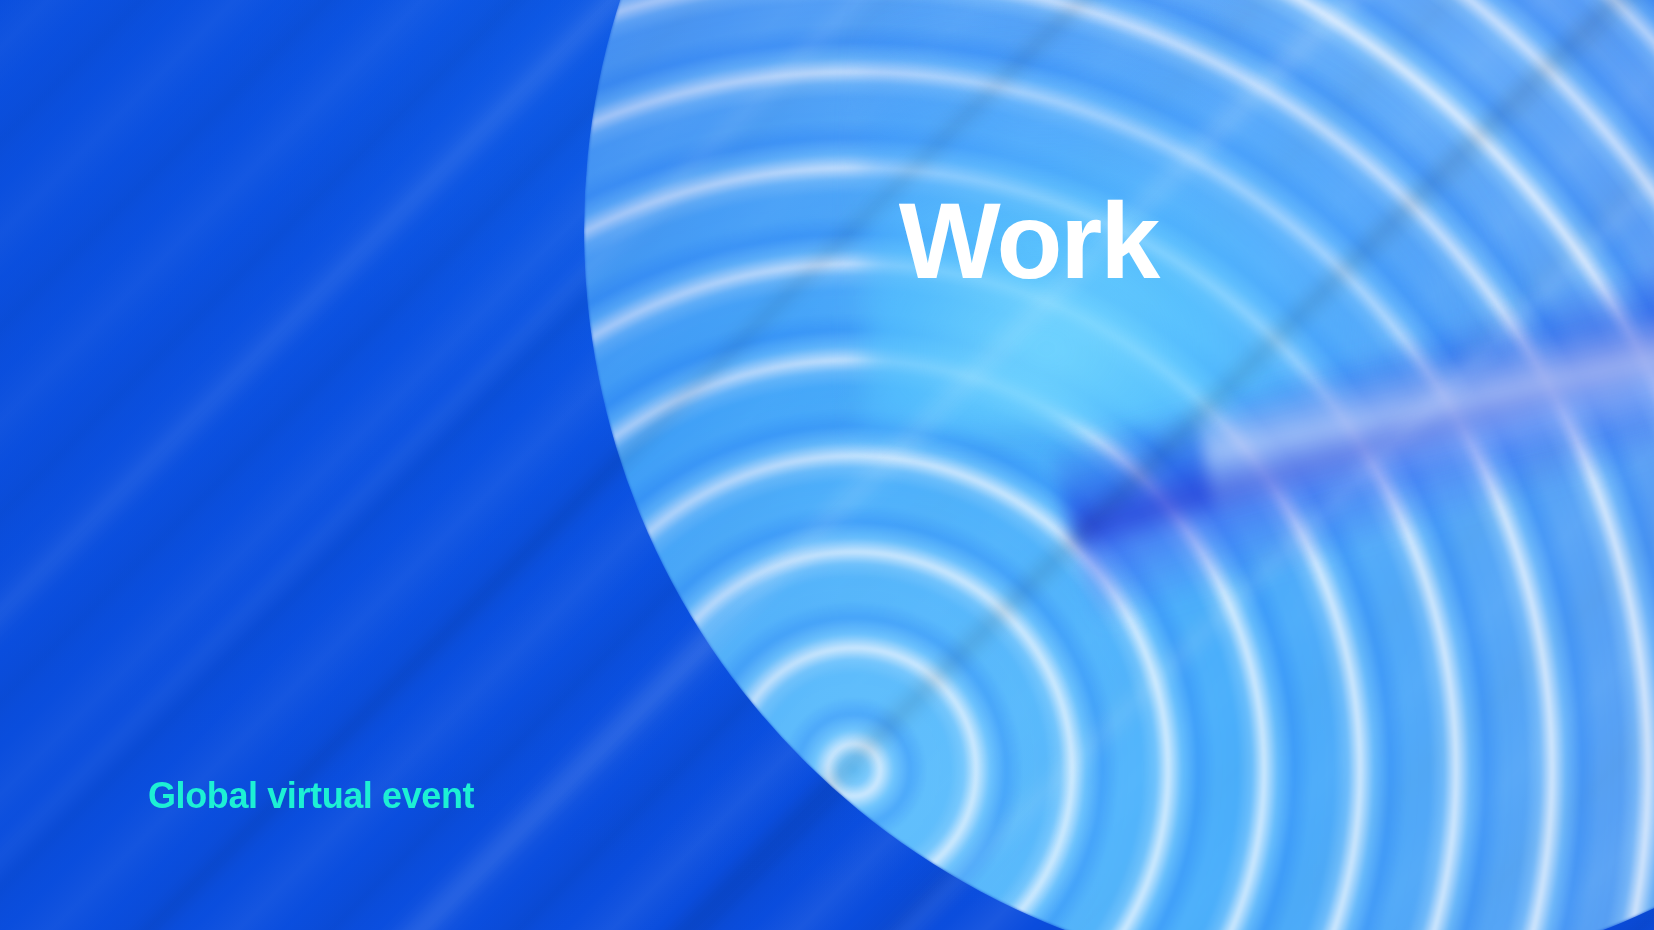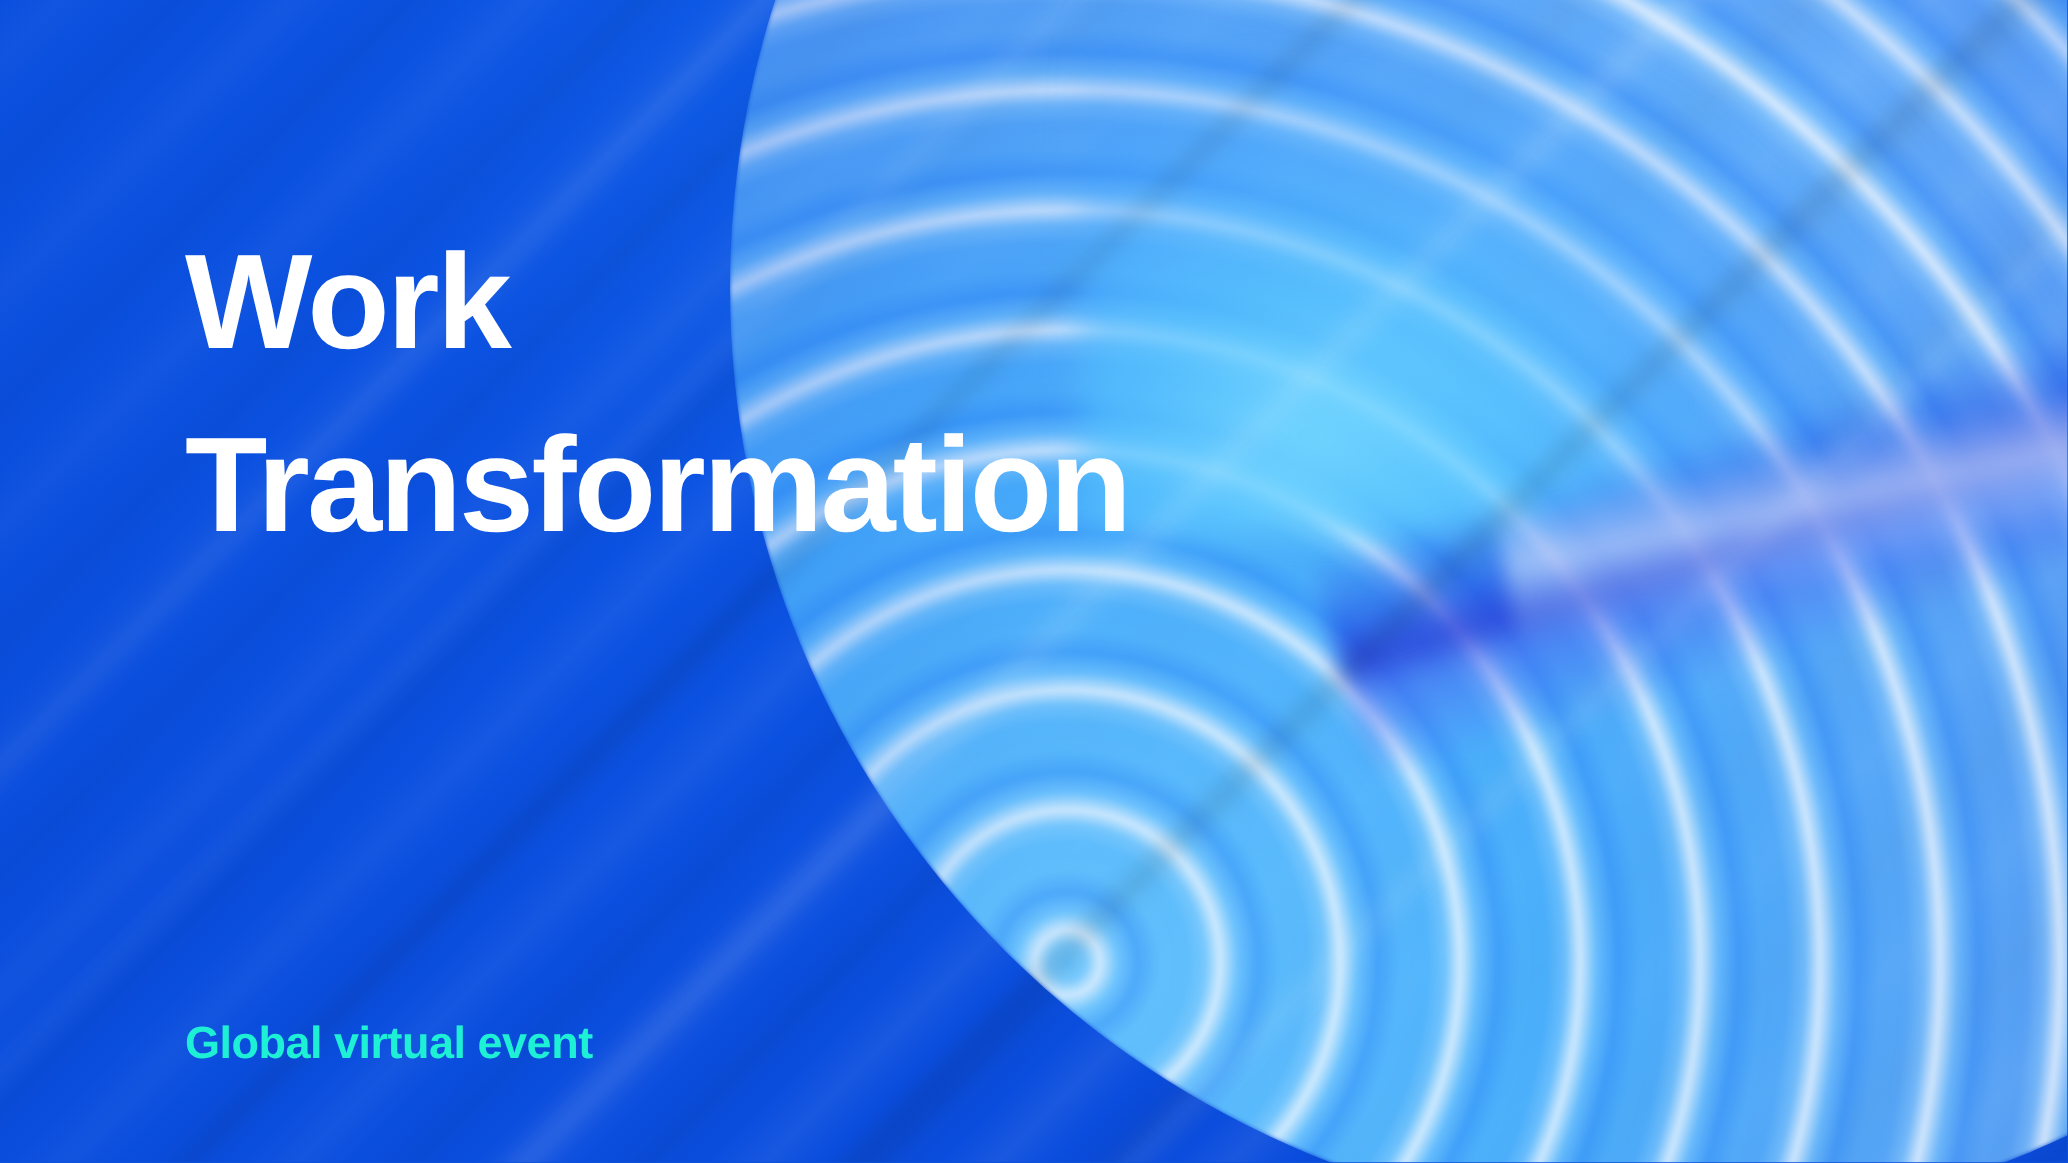--- a/index.html
+++ b/index.html
@@ -187,27 +187,28 @@
     font-weight: 700;
     font-size: 108px;
     line-height: 1.36;
     letter-spacing: -2.2px;
     max-width: 1010px;
     text-rendering: geometricPrecision;
   }
   #hero-headline .hl-line {
     display: block;
     white-space: nowrap;
+    text-align: right;
   }
 
   #hero-subtitle {
     margin: 0;
     position: absolute;
     left: 148px;
-    top: 816px;
+    top: 778px;
     color: #1df0d4;
     font-family: "Liberation Sans", sans-serif;
     font-weight: 700;
     font-size: 36px;
     letter-spacing: -0.4px;
     line-height: 1;
   }
 </style>
 </head>
 <body>
@@ -230,19 +231,18 @@
     <div class="crease" style="left:1090px;width:26px; background:linear-gradient(90deg,rgba(0,0,0,0) 0%,rgba(0,0,0,.12) 50%,rgba(0,0,0,0) 100%);"></div>
     <div class="crease" style="left:1310px;width:30px; background:linear-gradient(90deg,rgba(255,255,255,0) 0%,rgba(255,255,255,.10) 50%,rgba(255,255,255,0) 100%);"></div>
   </div>
 
   <div class="bg-layer bg-veil"></div>
 
   <div id="hero-content">
 
     <h1 id="hero-headline">
       <span class="hl-line">Work</span>
-      <span class="hl-line">Transformation</span>
     </h1>
 
     <p id="hero-subtitle">Global virtual event</p>
 
   </div>
 </div>
 
 </body></html>

